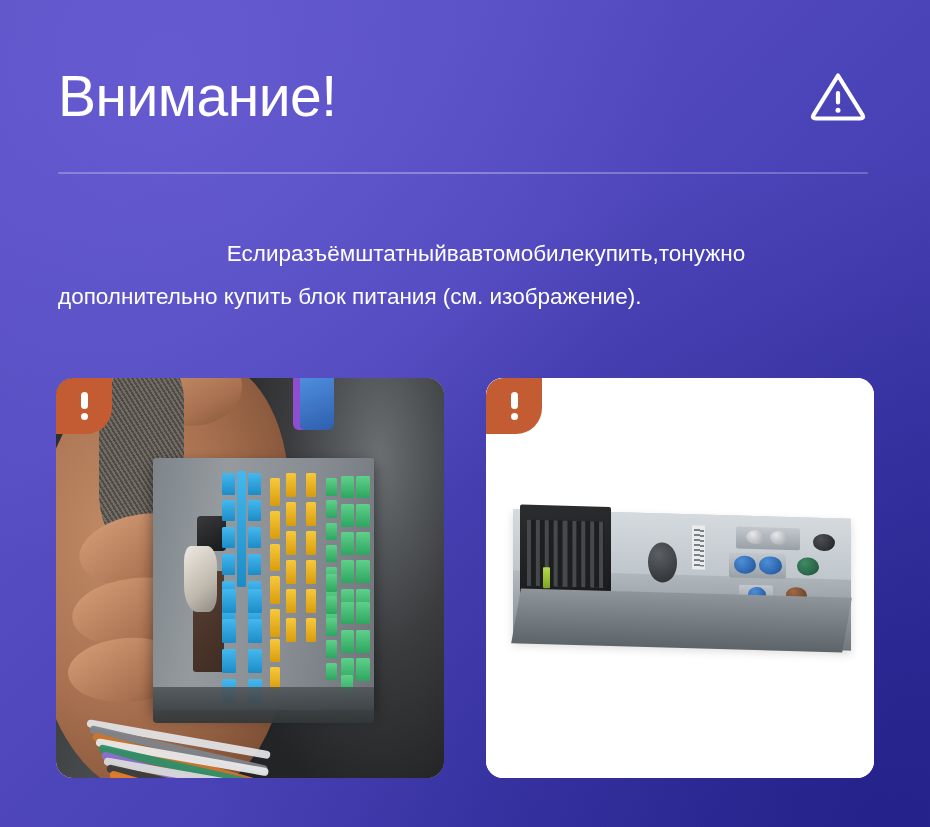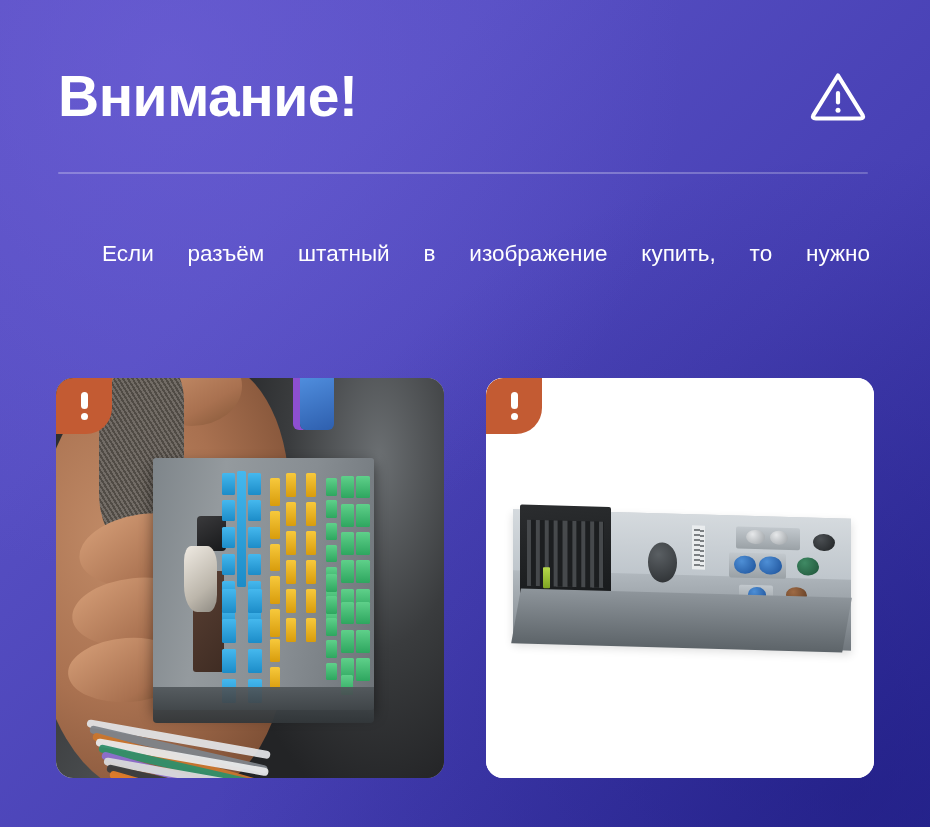--- a/index.html
+++ b/index.html
@@ -35,21 +35,21 @@
     top: 48px;
     height: 96px;
     display: flex;
     align-items: center;
     justify-content: space-between;
   }
 
   .page-title {
     color: #ffffff;
     font-size: 57px;
-    font-weight: bold;
+    font-weight: normal;
     letter-spacing: -0.5px;
     line-height: 1;
     white-space: nowrap;
   }
 
   .warn-triangle {
     width: 56px;
     height: 50px;
     flex: 0 0 auto;
     margin-right: 6px;
@@ -79,21 +79,21 @@
 
   .copy-line {
     color: #ffffff;
     font-size: 22.5px;
     line-height: 43px;
     white-space: nowrap;
   }
 
   .copy-line.justify {
     display: flex;
-    justify-content: space-between;
+    justify-content: center;
     white-space: nowrap;
     margin-left: 44px;
   }
 
   
   .cards {
     position: absolute;
     left: 56px;
     top: 378px;
     width: 818px;
@@ -370,25 +370,26 @@
 </div>
 
 <div class="divider"></div>
 
 <div class="body-copy">
   <div class="copy-line justify">
     <span>Если</span>
     <span>разъём</span>
     <span>штатный</span>
     <span>в</span>
-    <span>изображение</span>
+    <span>автомобиле</span>
     <span>купить,</span>
     <span>то</span>
     <span>нужно</span>
   </div>
+  <div class="copy-line">дополнительно купить блок питания (см. изображение).</div>
 </div>
 
 <div class="cards">
 
   <div class="photo-card">
     <div class="photo-connector">
       <div class="pc-backdrop"></div>
       <div class="pc-bluecap"></div>
       <div class="pc-hand"></div>
       <div class="pc-finger pc-f1"></div>

